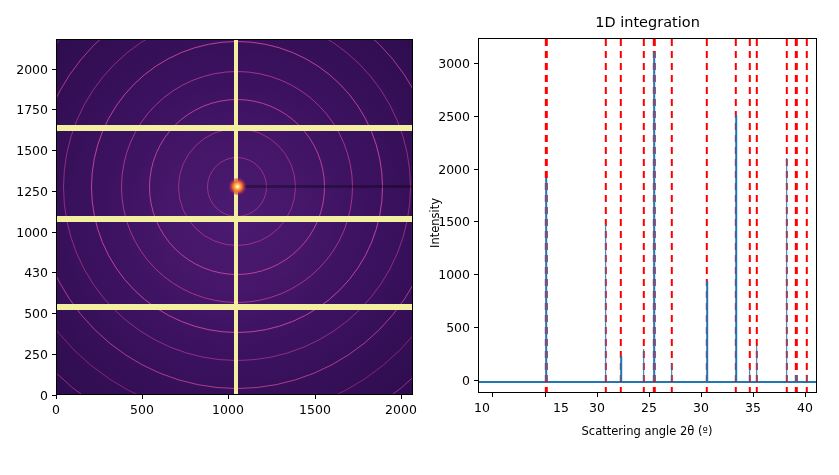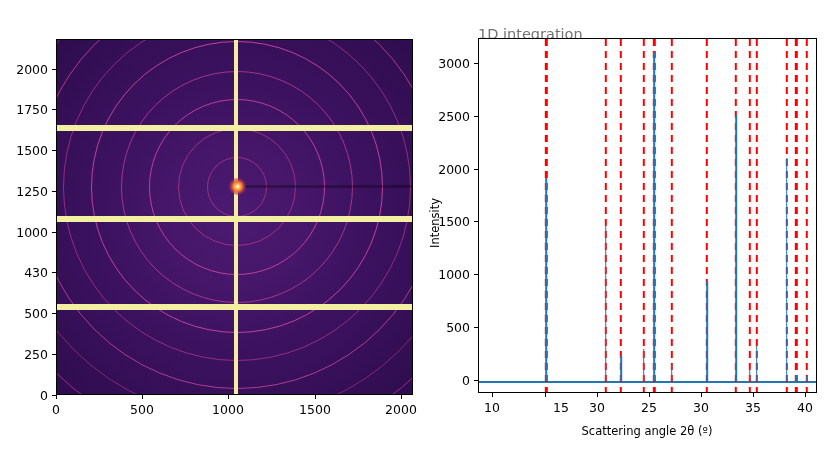--- a/index.html
+++ b/index.html
@@ -128,25 +128,25 @@
     background:#1f77b4;
   }
   .peak{
     position:absolute;
     width:1.6px;
     background:#1f77b4;
     transform:translateX(-50%);
   }
   .plot-title{
     position:absolute;
-    left:478px;top:26px;
+    left:478px;top:14px;
     width:339px;
-    text-align:left;
+    text-align:center;
     font-size:14.5px;
-    color:#737373;
+    color:#000000;
   }
   .ylabel-rot{
     position:absolute;
     transform-origin:0 0;
     transform:rotate(-90deg);
     font-size:11.5px;
     color:#000000;
     white-space:nowrap;
   }
 </style>
@@ -264,21 +264,21 @@
   </div>
 
   <div class="tickmark" style="left:492px;top:393px;width:1px;height:4px;"></div>
   <div class="tickmark" style="left:545px;top:393px;width:1px;height:4px;"></div>
   <div class="tickmark" style="left:597px;top:393px;width:1px;height:4px;"></div>
   <div class="tickmark" style="left:649px;top:393px;width:1px;height:4px;"></div>
   <div class="tickmark" style="left:701px;top:393px;width:1px;height:4px;"></div>
   <div class="tickmark" style="left:753px;top:393px;width:1px;height:4px;"></div>
   <div class="tickmark" style="left:805px;top:393px;width:1px;height:4px;"></div>
 
-  <div class="ticklabel tick-x" style="left:492px;top:400px;">10</div>
+  <div class="ticklabel tick-x" style="left:482px;top:400px;">10</div>
   <div class="ticklabel tick-x" style="left:561px;top:400px;">15</div>
   <div class="ticklabel tick-x" style="left:597px;top:400px;">30</div>
   <div class="ticklabel tick-x" style="left:649px;top:400px;">25</div>
   <div class="ticklabel tick-x" style="left:701px;top:400px;">30</div>
   <div class="ticklabel tick-x" style="left:753px;top:400px;">35</div>
   <div class="ticklabel tick-x" style="left:805px;top:400px;">40</div>
 
   <div class="tickmark" style="left:474px;top:380px;width:4px;height:1px;"></div>
   <div class="tickmark" style="left:474px;top:327px;width:4px;height:1px;"></div>
   <div class="tickmark" style="left:474px;top:274px;width:4px;height:1px;"></div>

